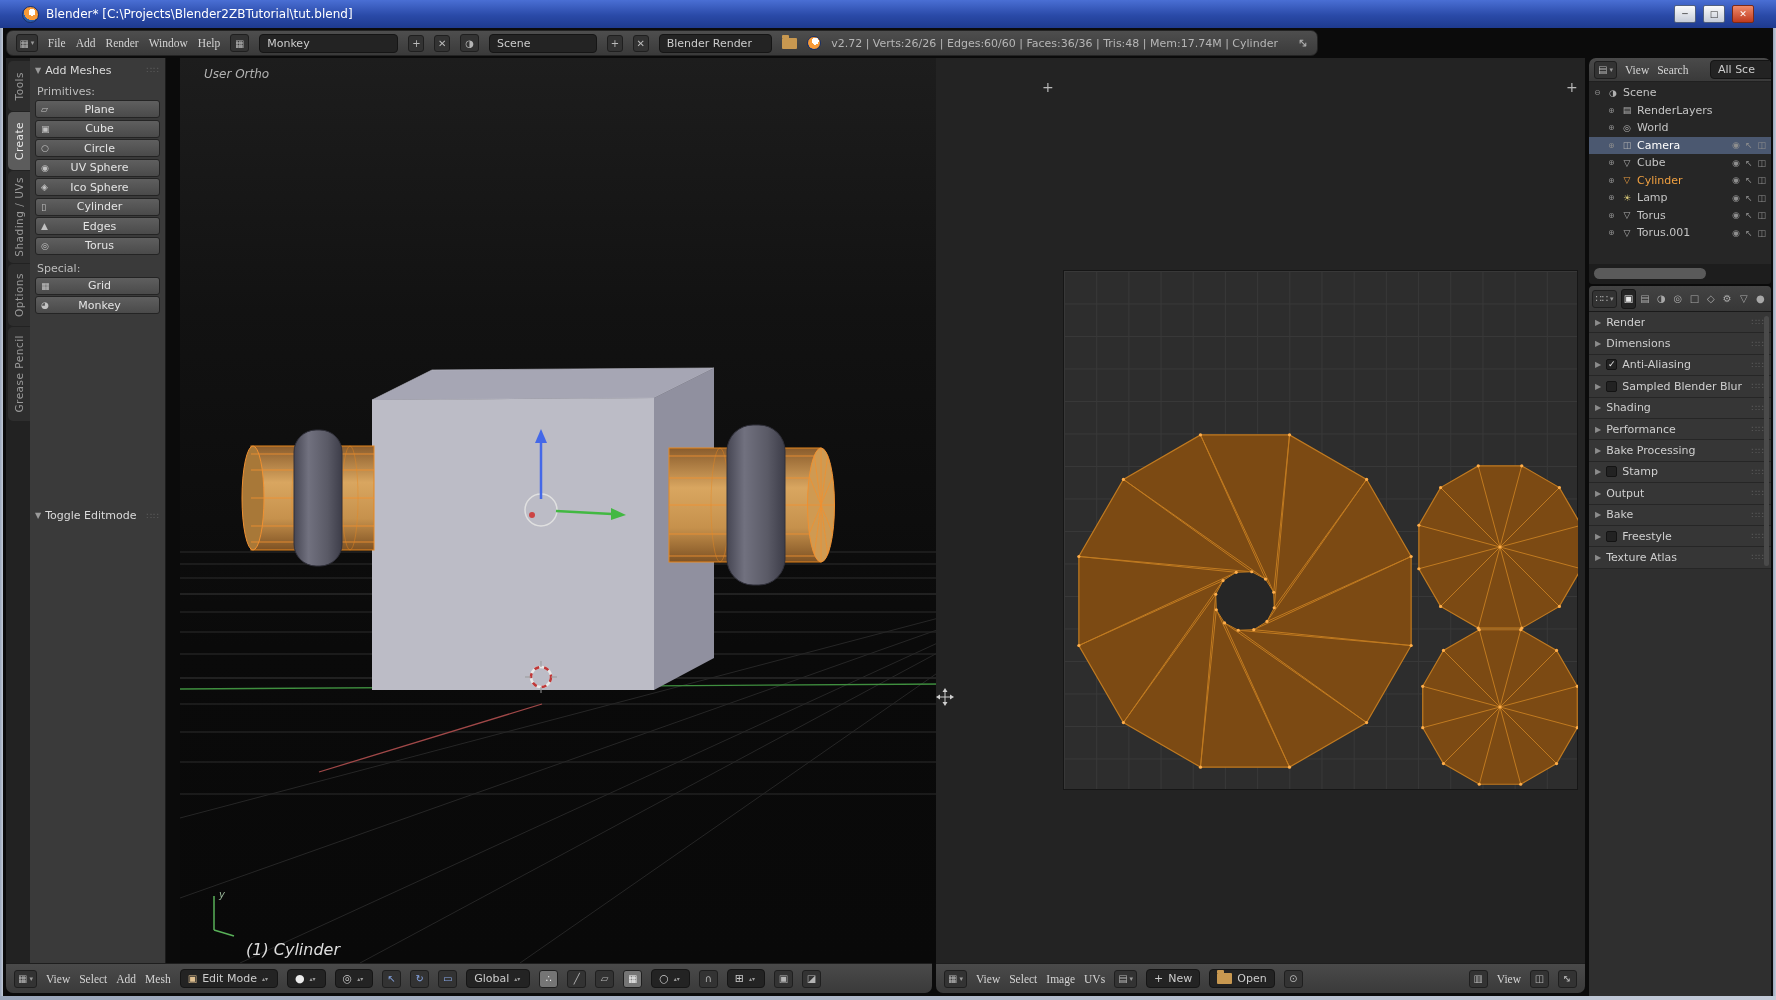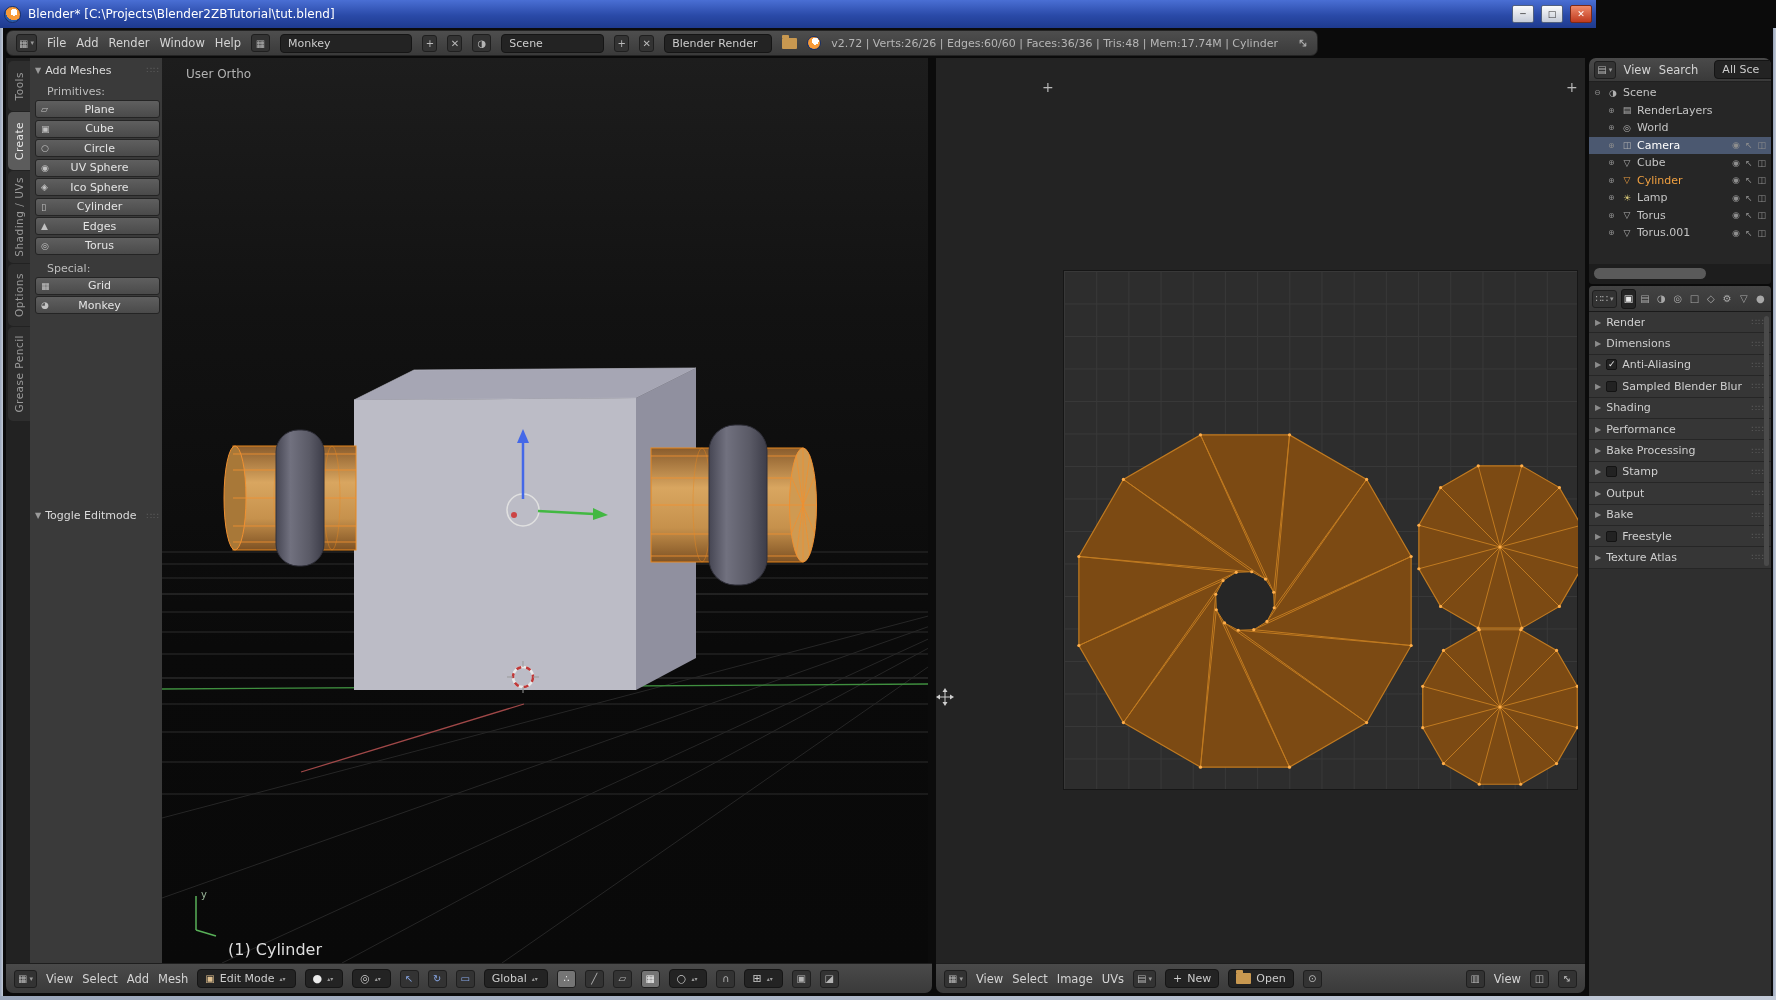--- a/index.html
+++ b/index.html
@@ -1,27 +1,27 @@
 <!DOCTYPE html>
 <html><head>
 <meta charset="utf-8">
 <style>
 *{margin:0;padding:0;box-sizing:border-box;}
 html,body{width:1776px;height:1000px;}
 body{position:relative;background:#0b0b0b;font-family:"DejaVu Sans","Liberation Sans",sans-serif;font-size:11px;color:#c8c8c8;overflow:hidden;}
 .abs{position:absolute;}
 
-#titlebar{left:0;top:0;width:1596px;height:28px;background:linear-gradient(180deg,#4a6fd4 0%,#2a4aa8 55%,#1e3a8e 100%);display:flex;align-items:center;gap:7px;padding:0 4px;}
+#titlebar{left:0;top:0;width:1776px;height:28px;background:linear-gradient(180deg,#4a6fd4 0%,#2a4aa8 55%,#1e3a8e 100%);display:flex;align-items:center;gap:7px;padding:0 22px;}
 #titlebar .title{color:#fff;font-size:12px;flex:1;white-space:nowrap;}
 .blogo{width:17px;height:17px;border-radius:50%;background:radial-gradient(circle at 60% 34%,#fff 0 3.5px,#f79a38 3.5px 8px,#2a5caa 8px);border:1px solid #1a2f66;flex:none;}
 .blogo.sm{width:14px;height:14px;}
 .winbtn{width:22px;height:18px;border:1px solid #51607f;border-radius:2px;background:linear-gradient(#fbfbfb,#c6ccd8);color:#333;font-size:9px;display:flex;align-items:center;justify-content:center;cursor:default;}
 .winbtn.close{background:linear-gradient(#ef8a6a,#bf3a1e);color:#fff;border-color:#7a2a18;}
 
-.menu-label{color:#d4d4d4;font-size:11.5px;white-space:nowrap;}
+.menu-label{color:#d4d4d4;font-size:11.5px;white-space:nowrap;font-family:Liberation Serif, serif;}
 .field{background:#232323;border:1px solid #151515;border-radius:4px;height:19px;display:flex;align-items:center;gap:5px;padding:0 7px;color:#ccc;white-space:nowrap;}
 .icon-btn{height:18px;min-width:19px;background:#333;border:1px solid #1f1f1f;border-radius:3px;color:#b4b4b4;display:flex;align-items:center;justify-content:center;gap:2px;font-size:10px;padding:0 3px;white-space:nowrap;}
 .icon-btn.lit{background:#757575;color:#f0f0f0;}
 .icon-btn.blue{color:#88a8e8;}
 .mini-sq{width:17px;height:17px;background:#333;border:1px solid #1f1f1f;border-radius:3px;color:#bbb;font-size:10px;display:flex;align-items:center;justify-content:center;}
 .caret{font-size:7px;color:#999;}
 .caret2{font-size:6px;line-height:5px;width:8px;display:inline-block;word-break:break-all;color:#9a9a9a;}
 .spacer{flex:1;}
 .grip{color:#5f5f5f;letter-spacing:1px;font-size:9px;white-space:nowrap;}
 .folder-icon{width:15px;height:11px;background:#c89850;border-radius:1px;position:relative;flex:none;}
@@ -33,25 +33,25 @@
 .area-header{position:absolute;left:0;bottom:0;height:30px;width:100%;background:linear-gradient(#4a4a4a,#3a3a3a);border-top:1px solid #1e1e1e;border-radius:0 0 7px 7px;display:flex;align-items:center;gap:9px;padding:0 8px;}
 #area-3d{left:6px;top:58px;width:926px;height:935px;}
 #tabs-col{position:absolute;left:0;top:0;width:24px;height:905px;background:#222;padding-top:2px;}
 .vtab{width:22px;margin:1px 0 1px 2px;border-radius:5px 0 0 5px;background:#2e2e2e;color:#9a9a9a;display:flex;align-items:center;justify-content:center;}
 .vtab span{writing-mode:vertical-rl;transform:rotate(180deg);font-size:10.5px;letter-spacing:.5px;white-space:nowrap;}
 .vtab.active{background:#5c5c5c;color:#e9e9e9;}
 #toolshelf{position:absolute;left:24px;top:0;width:136px;height:905px;background:#3a3a3a;border-right:1px solid #1b1b1b;padding:4px 5px;}
 .panel-header{display:flex;align-items:center;gap:4px;color:#dadada;font-size:11px;height:16px;}
 .panel-header .tri{font-size:8px;color:#9a9a9a;}
 .panel-header .grip{margin-left:auto;}
-.section-label{color:#bdbdbd;margin:7px 12px 2px;}
+.section-label{color:#bdbdbd;margin:7px 2px 2px;}
 .ts-btn{height:18px;margin:1.5px 0;background:linear-gradient(#5f5f5f,#4a4a4a);border:1px solid #242424;border-radius:3px;display:flex;align-items:center;padding:0 5px;color:#e4e4e4;}
 .ts-btn .ts-ico{width:14px;color:#c2c2c2;font-size:9px;text-align:left;}
 .ts-btn .lbl{flex:1;text-align:center;font-size:11px;margin-right:10px;}
-#vp{position:absolute;left:156px;top:0;width:766px;height:905px;background:linear-gradient(180deg,#1d1d1d 0%,#121212 28%,#0a0a0a 65%,#090909 100%);overflow:hidden;}
+#vp{position:absolute;left:174px;top:0;width:766px;height:905px;background:linear-gradient(180deg,#1d1d1d 0%,#121212 28%,#0a0a0a 65%,#090909 100%);overflow:hidden;font-style:italic;}
 .vp-label{position:absolute;left:24px;top:9px;color:#b2b2b2;font-size:12px;}
 .vp-object-info{position:absolute;left:66px;top:882px;color:#dedede;font-size:16px;}
 
 #area-uv{left:936px;top:58px;width:649px;height:935px;}
 #uv-canvas{position:absolute;left:0;top:0;width:649px;height:905px;background:#232323;overflow:hidden;}
 #uv-grid{position:absolute;left:127px;top:212px;width:515px;height:520px;background-color:#2d2d2d;border:1px solid #161616;background-image:linear-gradient(#383838 1px,transparent 1px),linear-gradient(90deg,#383838 1px,transparent 1px);background-size:32.2px 32.5px;}
 #uv-islands{position:absolute;left:127px;top:212px;width:515px;height:520px;}
 .plus-overlay{position:absolute;color:#b8b8b8;font-size:14px;line-height:14px;}
 
 #area-outliner{left:1589px;top:58px;width:182px;height:226px;}

